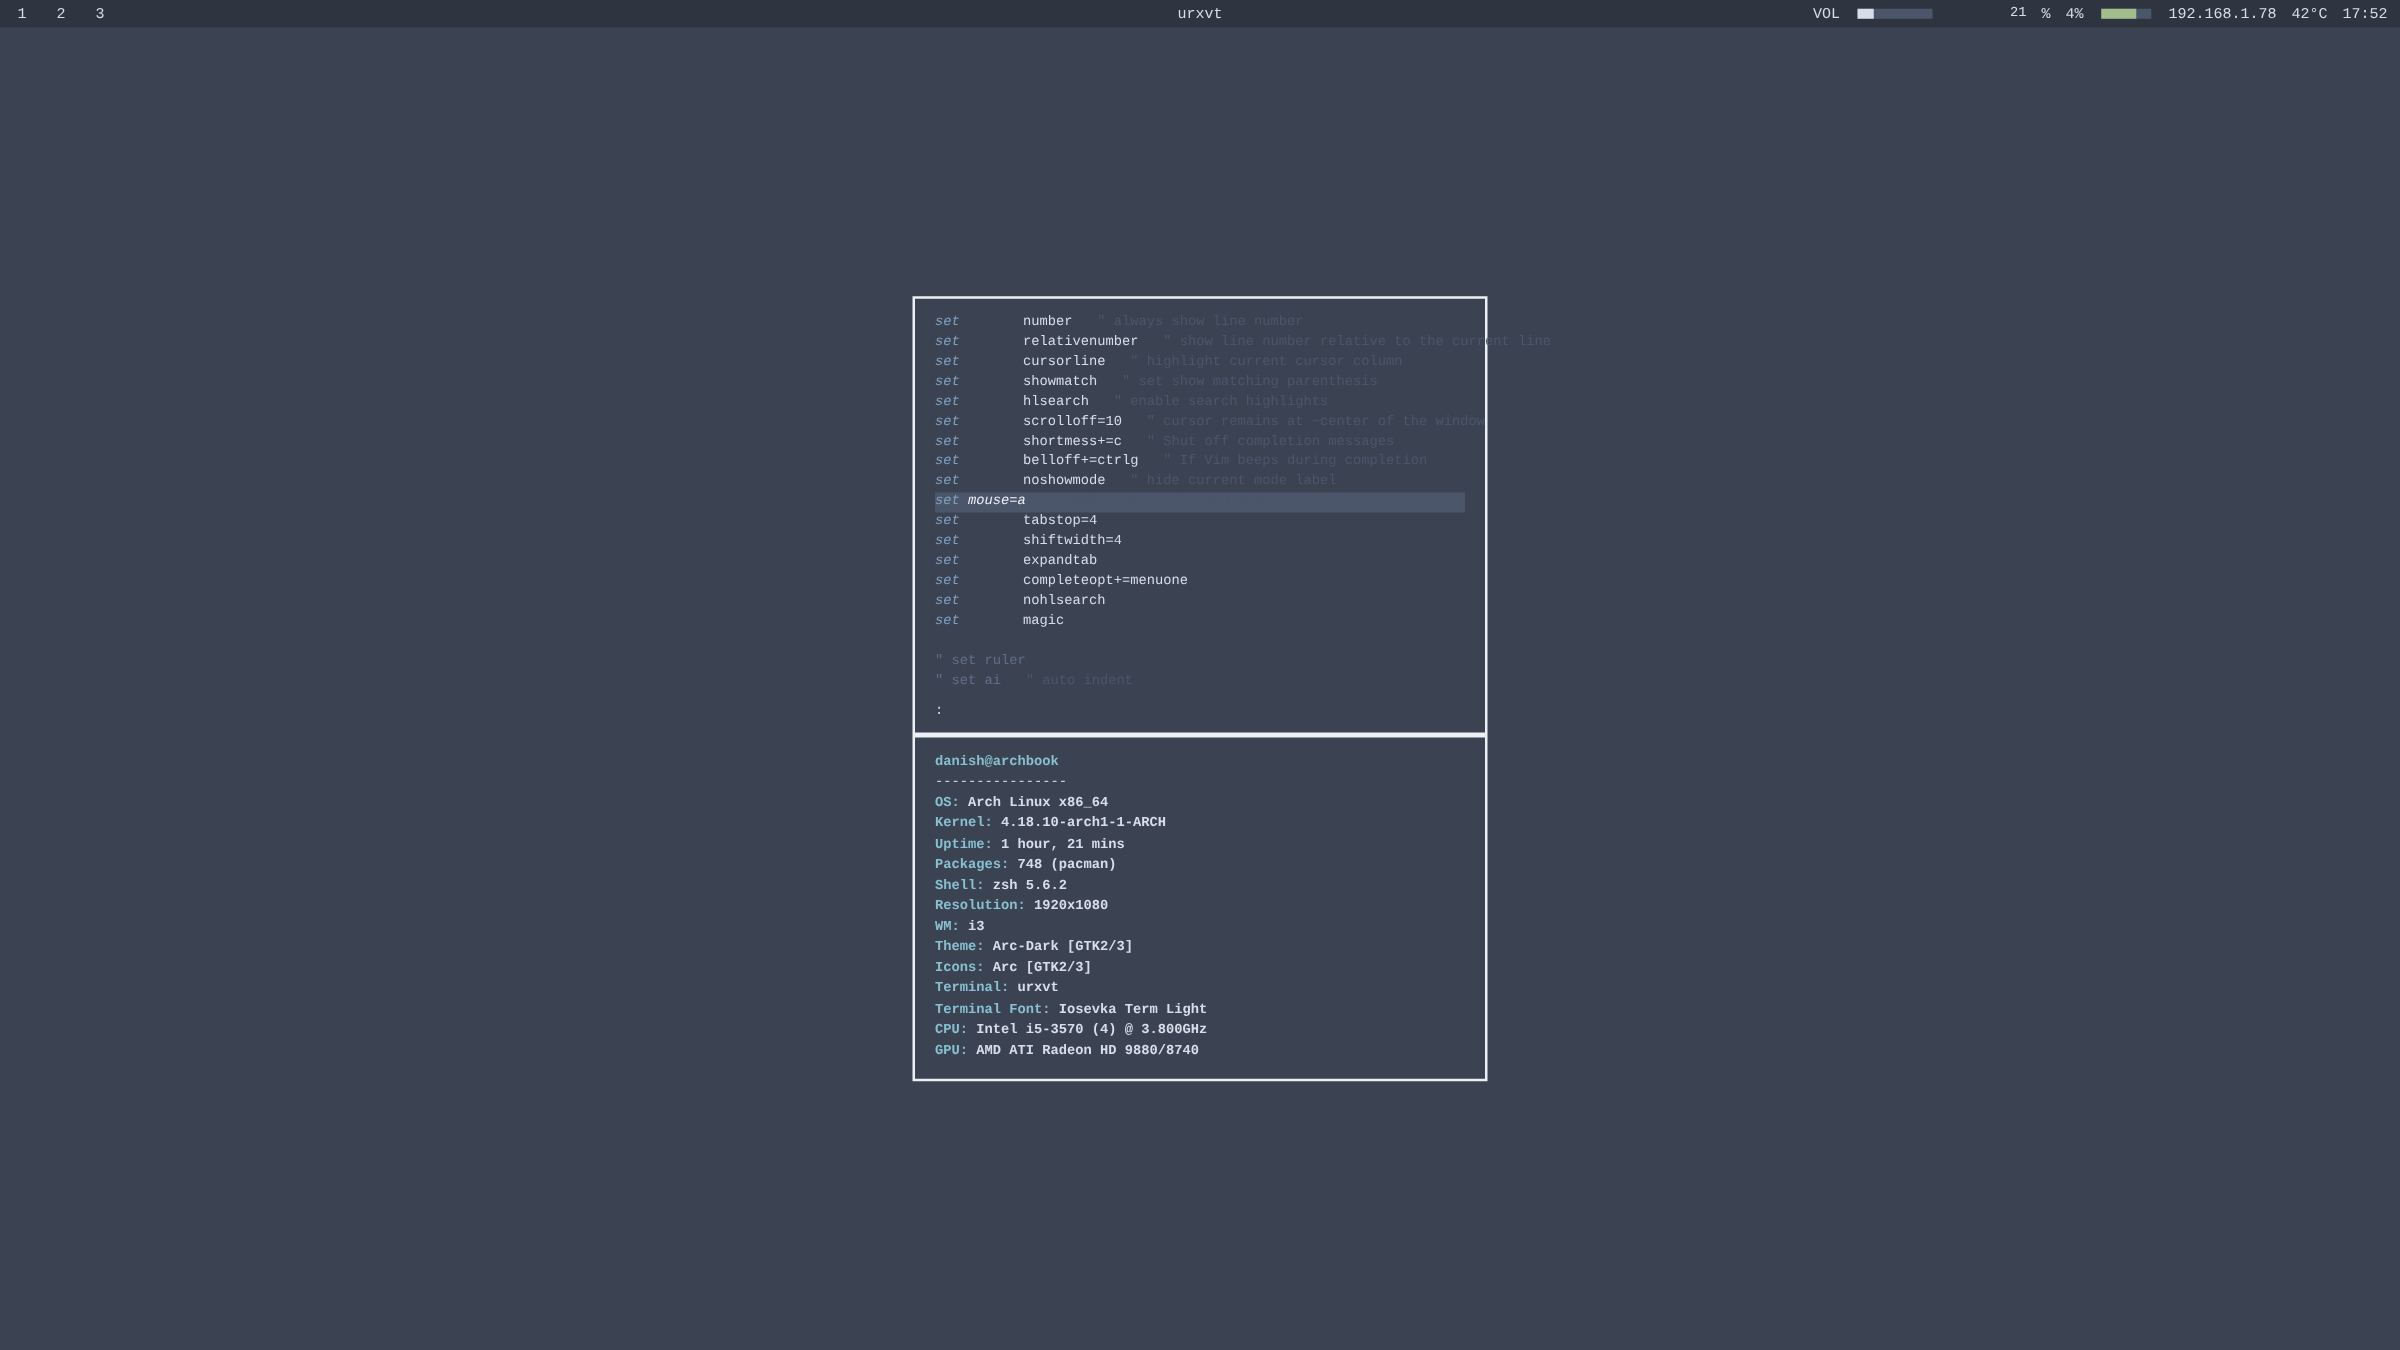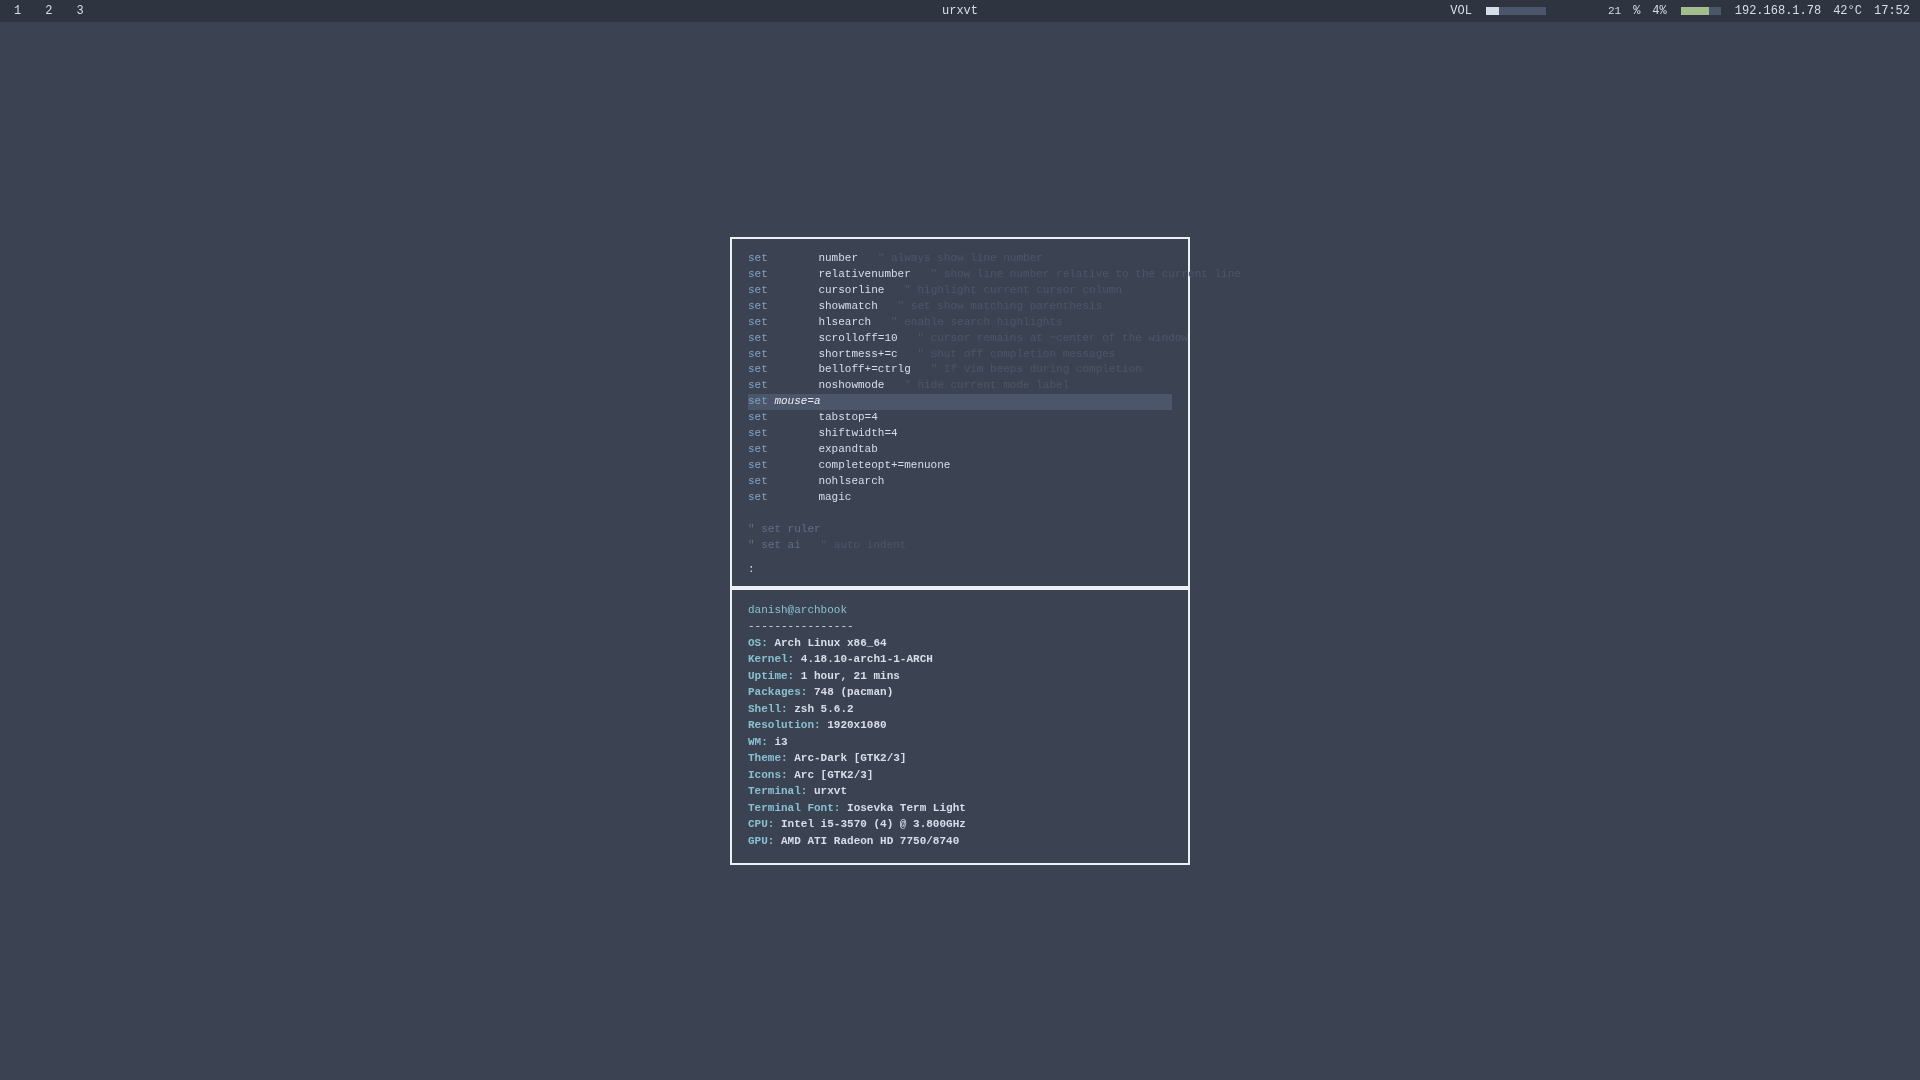--- a/index.html
+++ b/index.html
@@ -121,41 +121,41 @@
     #neofetch-window {
       padding: 12px 16px 14px 16px;
     }
 
     
     .vim-line {
       white-space: pre;
       font-size: 11px;
     }
 
-    .kw { color: #81a1c1; }          
+    .kw { color: #81a1c1; font-style: italic; }          
     .val { color: #d8dee9; margin-left: 44px; }         
     .comment { color: #4c566a; }     
     .comment-bright { color: #616e88; }
     .highlighted-line {
       background-color: #4c566a;
       display: block;
     }
     .cursor-line {
       color: #eceff4;
       font-style: italic;
     }
 
     .vim-cmd {
       margin-top: 8px;
       color: #d8dee9;
       font-size: 11px;
     }
 
     
-    .nf-username { color: #88c0d0; font-weight: normal; }
+    .nf-username { color: #88c0d0; font-weight: bold; }
     .nf-sep { color: #d8dee9; }
     .nf-label { color: #88c0d0; font-weight: bold; }
     .nf-value { color: #d8dee9; font-weight: bold; }
     .nf-line { font-size: 11px; line-height: 1.5; }
   </style>
 </head>
 <body>
 
 <div id="topbar">
   <div id="topbar-left">
@@ -219,17 +219,17 @@
         <div class="nf-line"><span class="nf-label">Uptime: </span><span class="nf-value">1 hour, 21 mins</span></div>
         <div class="nf-line"><span class="nf-label">Packages: </span><span class="nf-value">748 (pacman)</span></div>
         <div class="nf-line"><span class="nf-label">Shell: </span><span class="nf-value">zsh 5.6.2</span></div>
         <div class="nf-line"><span class="nf-label">Resolution: </span><span class="nf-value">1920x1080</span></div>
         <div class="nf-line"><span class="nf-label">WM: </span><span class="nf-value">i3</span></div>
         <div class="nf-line"><span class="nf-label">Theme: </span><span class="nf-value">Arc-Dark [GTK2/3]</span></div>
         <div class="nf-line"><span class="nf-label">Icons: </span><span class="nf-value">Arc [GTK2/3]</span></div>
         <div class="nf-line"><span class="nf-label">Terminal: </span><span class="nf-value">urxvt</span></div>
         <div class="nf-line"><span class="nf-label">Terminal Font: </span><span class="nf-value">Iosevka Term Light</span></div>
         <div class="nf-line"><span class="nf-label">CPU: </span><span class="nf-value">Intel i5-3570 (4) @ 3.800GHz</span></div>
-        <div class="nf-line"><span class="nf-label">GPU: </span><span class="nf-value">AMD ATI Radeon HD 7750/8740</span></div>
+        <div class="nf-line"><span class="nf-label">GPU: </span><span class="nf-value">AMD ATI Radeon HD 9880/8740</span></div>
       </div>
   </div>
 
 </div>
 
 </body></html>

